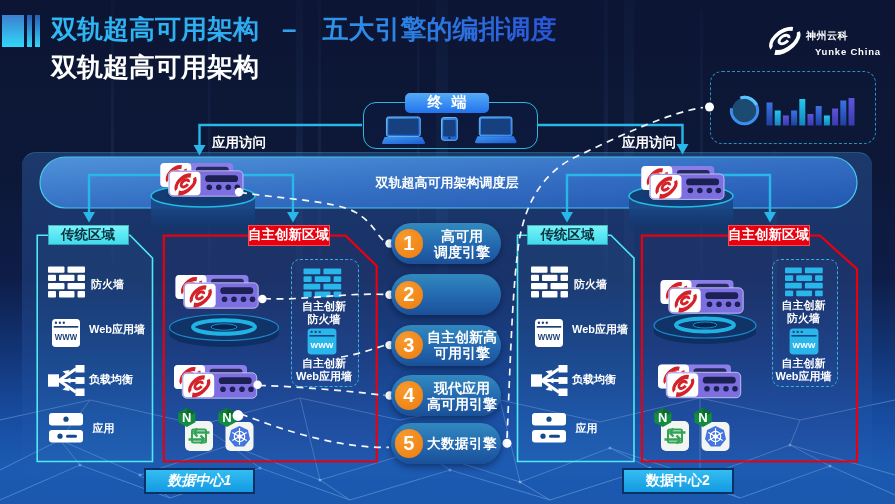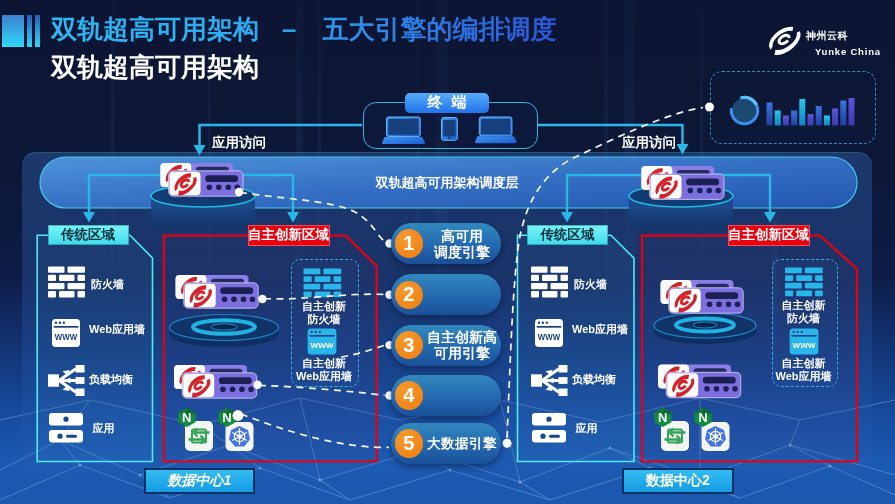--- a/index.html
+++ b/index.html
@@ -460,20 +460,21 @@
       </div>
     <div class="pill" style="top:274.3px;">
         <div class="num">2</div>
       </div>
     <div class="pill" style="top:324.6px;">
         <div class="num">3</div>
         <div class="ptxt">自主创新高<br>可用引擎</div>
       </div>
     <div class="pill" style="top:375px;">
         <div class="num">4</div>
+        <div class="ptxt">现代应用<br>高可用引擎</div>
       </div>
     <div class="pill" style="top:423px;">
         <div class="num">5</div>
         <div class="ptxt" style="font-size:13.5px;letter-spacing:0.5px;">大数据引擎</div>
       </div>
 
     <div class="lbl" style="left:144px;top:468px;width:107px;height:22px;border:2px solid #0a3064;
        background:linear-gradient(180deg,#33bdf2,#149ae2);color:#fff;font-size:14px;font-style:italic;">数据中心1</div>
     <div class="lbl" style="left:622px;top:468px;width:108px;height:22px;border:2px solid #0a3064;
        background:linear-gradient(180deg,#33bdf2,#149ae2);color:#fff;font-size:14px;">数据中心2</div>

